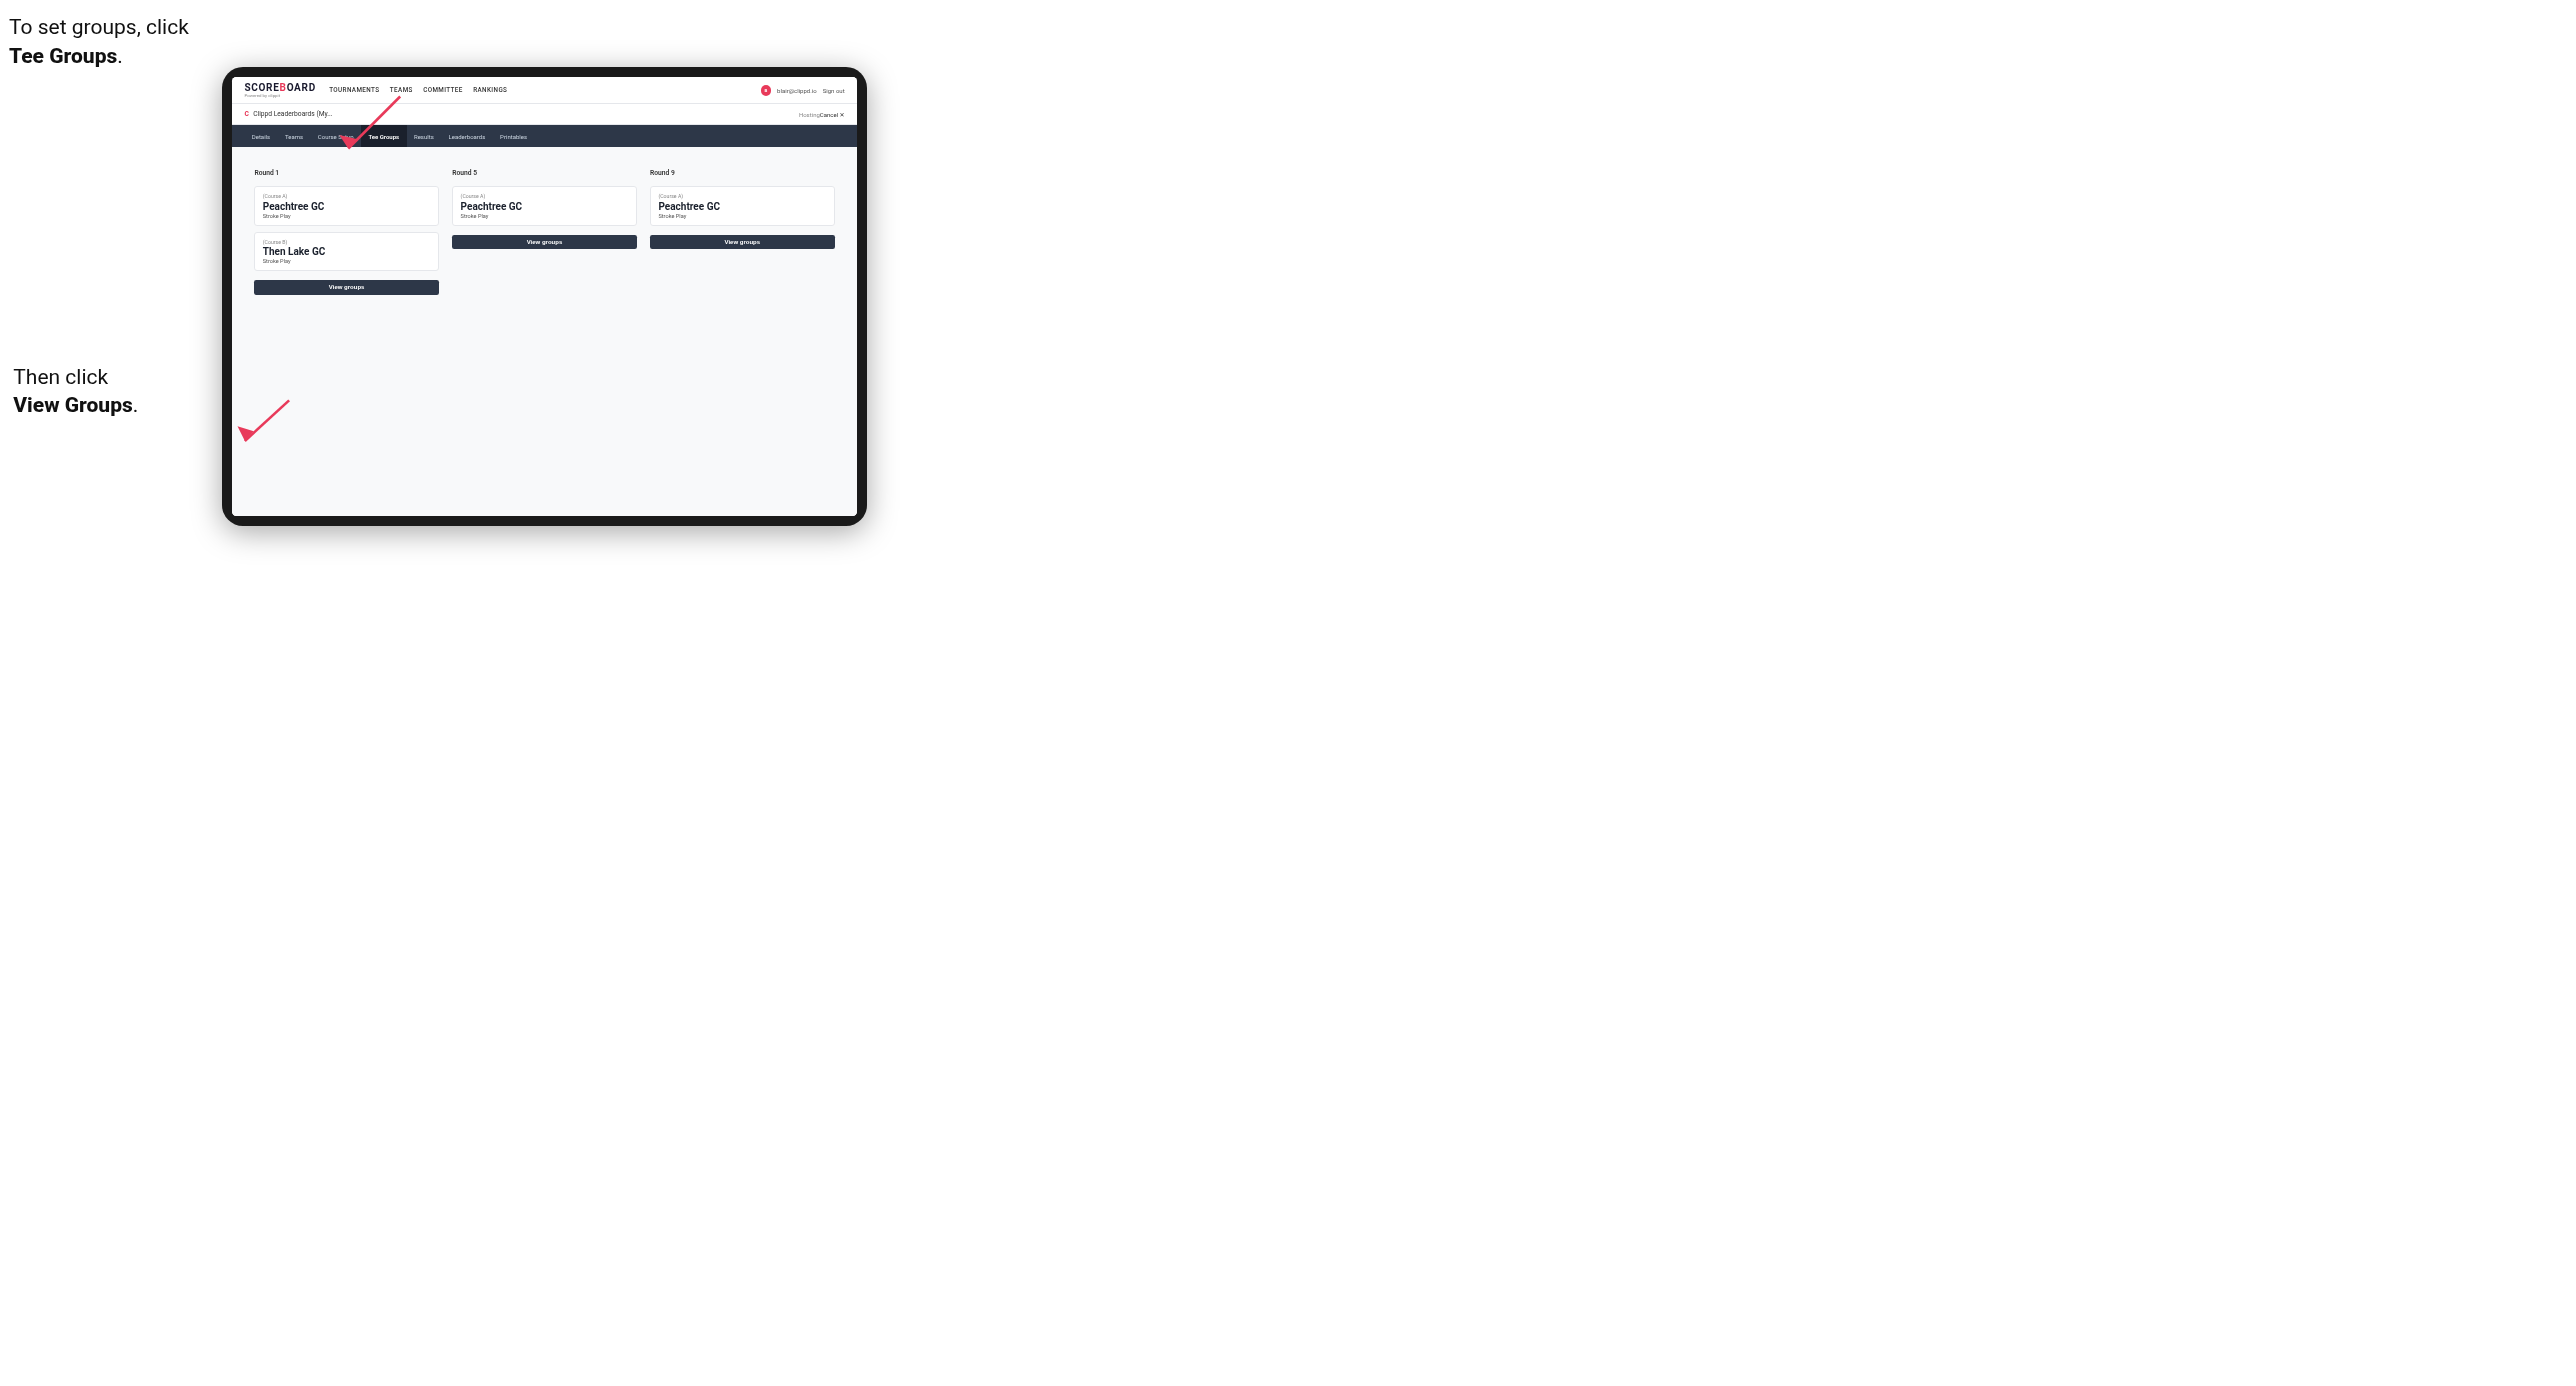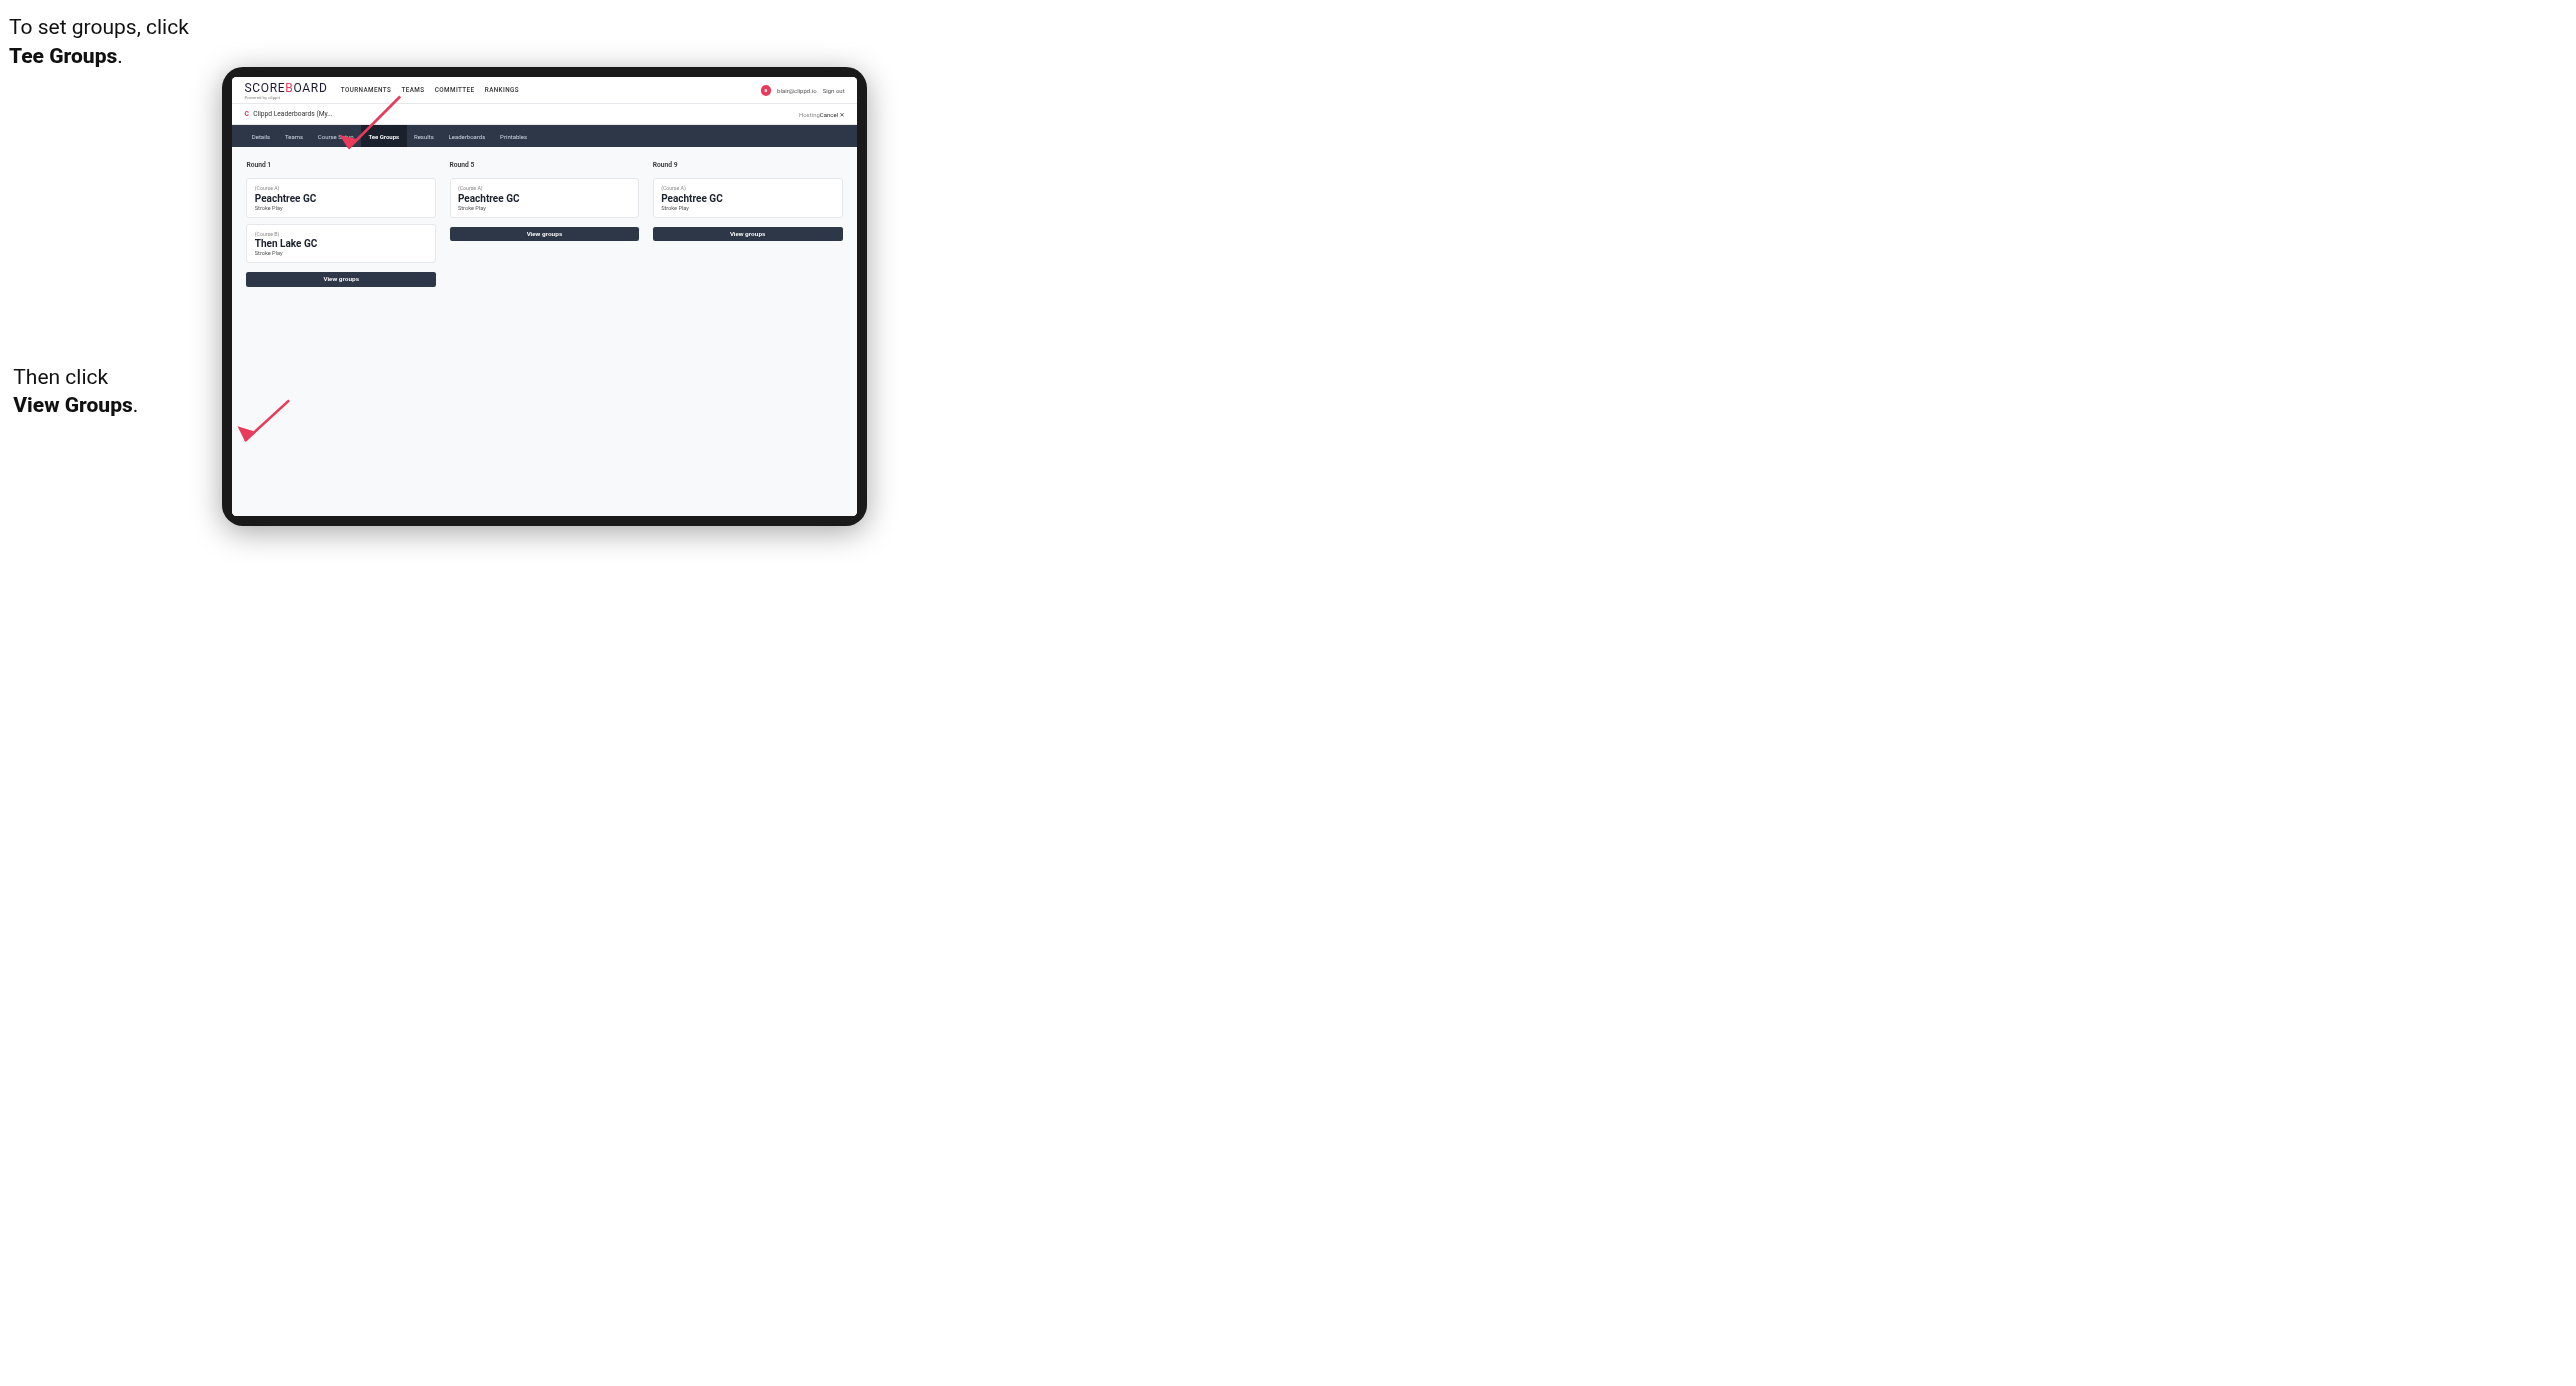--- a/index.html
+++ b/index.html
@@ -71,22 +71,22 @@
       height: 27px;
       flex-shrink: 0;
     }
 
     .logo-area {
       display: flex;
       flex-direction: column;
       margin-right: 13.3px;
     }
     .logo-text {
-      font-size: 12px;
-      font-weight: 400;
+      font-size: 10px;
+      font-weight: 700;
       letter-spacing: 0.7px;
       color: #1a1a2e;
     }
     .logo-sub {
       font-size: 4.4px;
       color: #888;
     }
 
     .nav-links {
       display: flex;
@@ -178,21 +178,21 @@
     .tab-item.active {
       background: #1a202c;
       color: #ffffff;
       font-weight: 600;
     }
 
     
     .main-content {
       flex: 1;
       background: #f8f9fa;
-      padding: 14px;
+      padding: 22px;
       overflow-y: auto;
     }
 
     .rounds-grid {
       display: grid;
       grid-template-columns: 1fr 1fr 1fr;
       gap: 13.3px;
     }
 
     .round-column {

